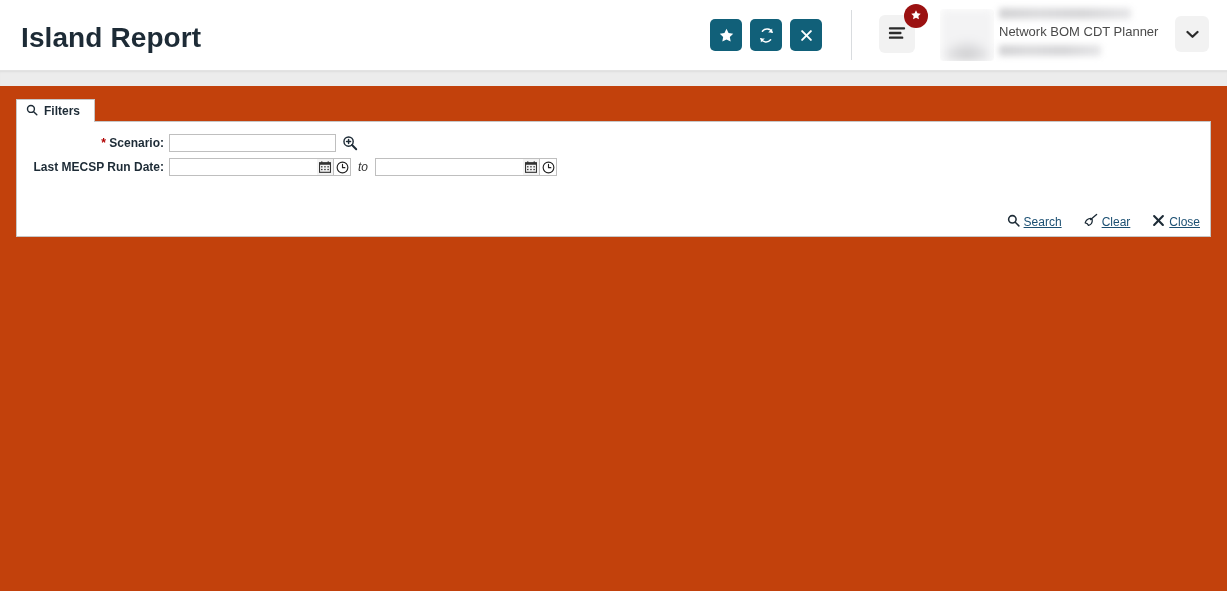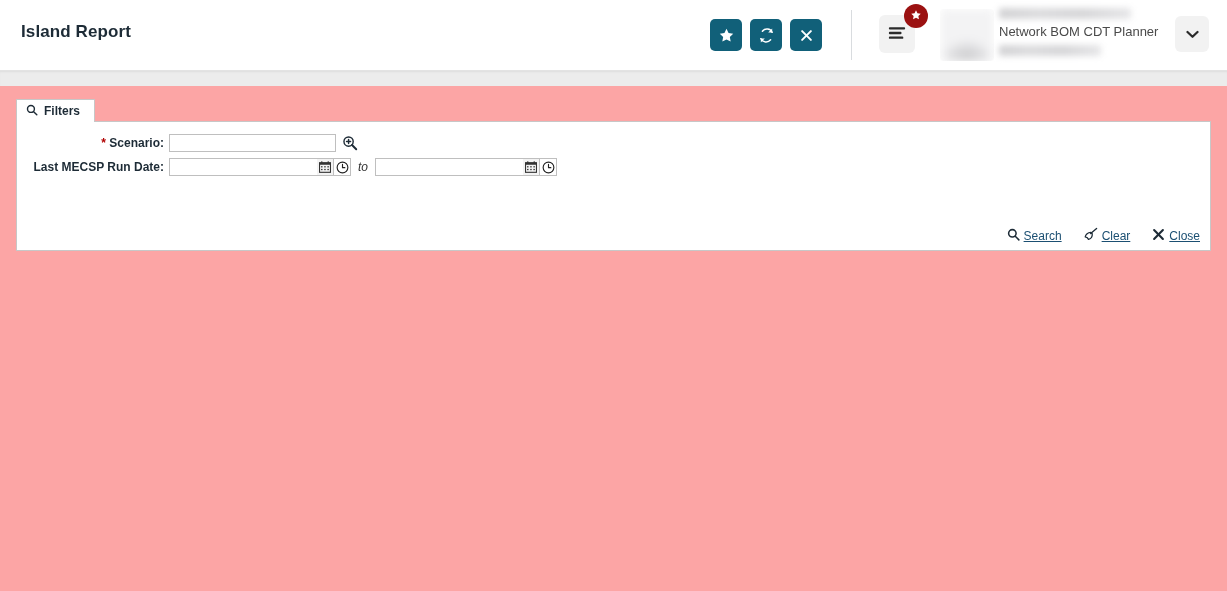--- a/index.html
+++ b/index.html
@@ -22,21 +22,21 @@
     height: 70px;
     background: #ffffff;
     display: flex;
     align-items: center;
     box-sizing: border-box;
   }
   .page-title {
     position: absolute;
     left: 21px;
     top: 22px;
-    font-size: 17px;
+    font-size: 28px;
     font-weight: bold;
     color: #1d2b36;
     letter-spacing: 0.1px;
     white-space: nowrap;
   }
 
   .header-actions {
     position: absolute;
     left: 710px;
     top: 19px;
@@ -160,21 +160,21 @@
   .gray-band {
     height: 15px;
     background: #ececec;
     border-top: 1px solid #e3e3e3;
     box-shadow: inset 0 2px 3px -2px rgba(0,0,0,0.12);
   }
 
   
   .content {
     position: relative;
-    background: #fca5a5;
+    background: #c2410c;
     height: 506px;
     padding-left: 20px;
   }
 
   .filters-panel {
     position: absolute;
     left: 16px;
     top: 13px;
     width: 1195px;
     height: 152px;
@@ -201,21 +201,21 @@
     font-weight: bold;
     color: #1d2b36;
     cursor: pointer;
     z-index: 2;
   }
   .panel-body {
     position: absolute;
     left: 0;
     top: 22px;
     width: 1195px;
-    height: 130px;
+    height: 116px;
     box-sizing: border-box;
     border: 1px solid #c7c7c7;
     background: #ffffff;
   }
 
   .form-rows {
     padding-top: 9px;
   }
   .form-row {
     display: flex;

